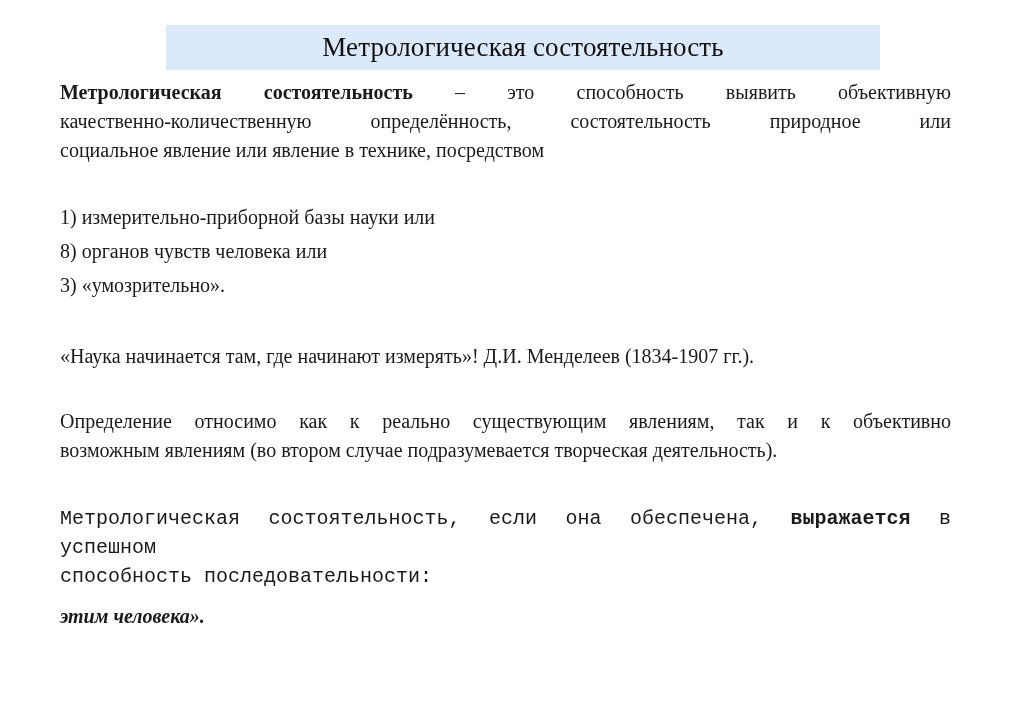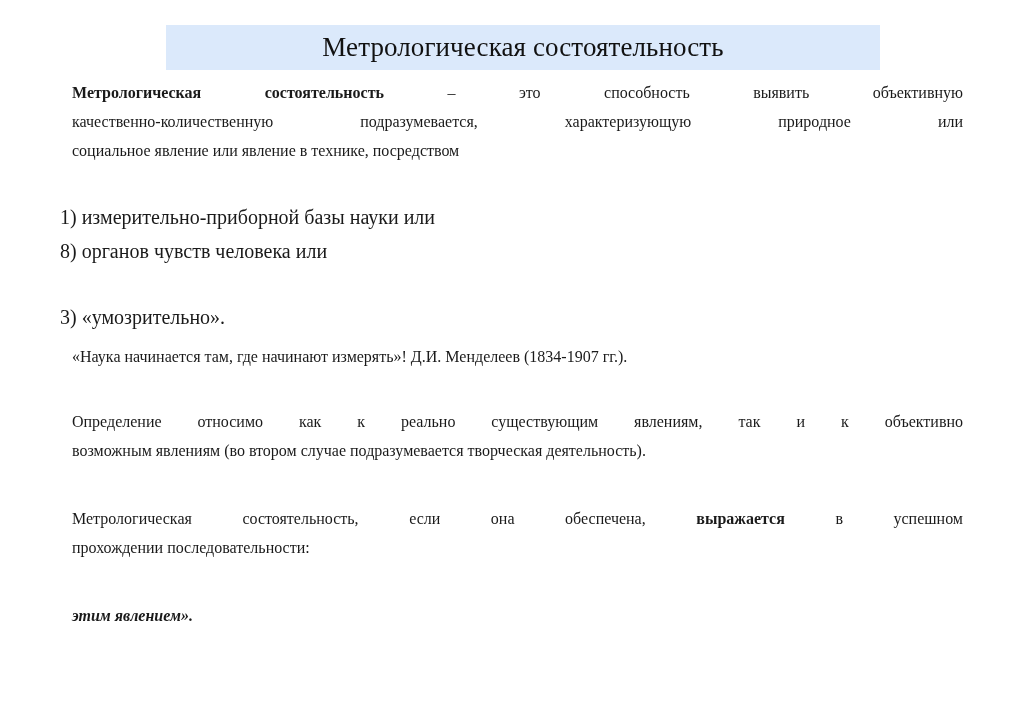--- a/index.html
+++ b/index.html
@@ -6,53 +6,53 @@
   body {
     width:1024px; height:708px; background:#ffffff; position:relative; overflow:hidden;
     font-family: "Liberation Serif", "DejaVu Serif", serif; color:#1a1a1a;
   }
   .title-bar {
     position:absolute; left:166px; top:25px; width:714px; height:45px;
     background:#dbe9fb; display:flex; align-items:center; justify-content:center;
   }
   .title-bar span { font-size:27px; color:#111; letter-spacing:0.1px; }
   .p {
-    position:absolute; left:60px; width:891px; font-size:16px; line-height:29px;
-    text-align:justify; text-align-last:left;margin-left:12px;
+    position:absolute; left:60px; width:891px; font-size:20px; line-height:29px;
+    text-align:justify; text-align-last:left;
   }
   .p b { font-weight:bold; }
   .just-line { text-align:justify; text-align-last:justify; display:block; }
   .line { display:block; }
   .list-item { position:absolute; left:60px; font-size:20px; line-height:29px;text-align:center; }
   .italic-block { font-style:italic; font-weight:bold; }
 </style>
 </head>
 <body>
 
 <div class="title-bar">
   <span>Метрологическая состоятельность</span>
 </div>
 
 <div class="p" style="top:78px;">
   <span class="just-line"><b>Метрологическая состоятельность</b><span> – это способность выявить объективную</span></span>
-  <span class="just-line">качественно-количественную подразумевается, характеризующую природное или</span>
+  <span class="just-line">качественно-количественную определённость, состоятельность природное или</span>
   <span class="line">социальное явление или явление в технике, посредством</span>
 </div>
 
 <div class="list-item" style="top:203px;">1) измерительно-приборной базы науки или</div>
 <div class="list-item" style="top:237px;">8) органов чувств человека или</div>
-<div class="list-item" style="top:271px;margin-top:32px;">3) «умозрительно».</div>
+<div class="list-item" style="top:271px;">3) «умозрительно».</div>
 
 <div class="p" style="top:342px;">«Наука начинается там, где начинают измерять»! Д.И. Менделеев (1834-1907 гг.).</div>
 
 <div class="p" style="top:407px;">
   <span class="just-line">Определение относимо как к реально существующим явлениям, так и к объективно</span>
   <span class="line">возможным явлениям (во втором случае подразумевается творческая деятельность).</span>
 </div>
 
-<div class="p" style="top:504px;">
+<div class="p" style="top:504px;font-family:Liberation Mono, monospace;">
   <span class="just-line"><span>Метрологическая состоятельность, если она обеспечена, </span><b>выражается</b><span> в успешном</span></span>
-  <span class="line">прохождении последовательности:</span>
+  <span class="line">способность последовательности:</span>
 </div>
 
 <div class="p italic-block" style="top:600px; line-height:32px;">
-  <span class="line">этим явлением».</span>
+  <span class="line">этим человека».</span>
 </div>
 
 </body></html>

